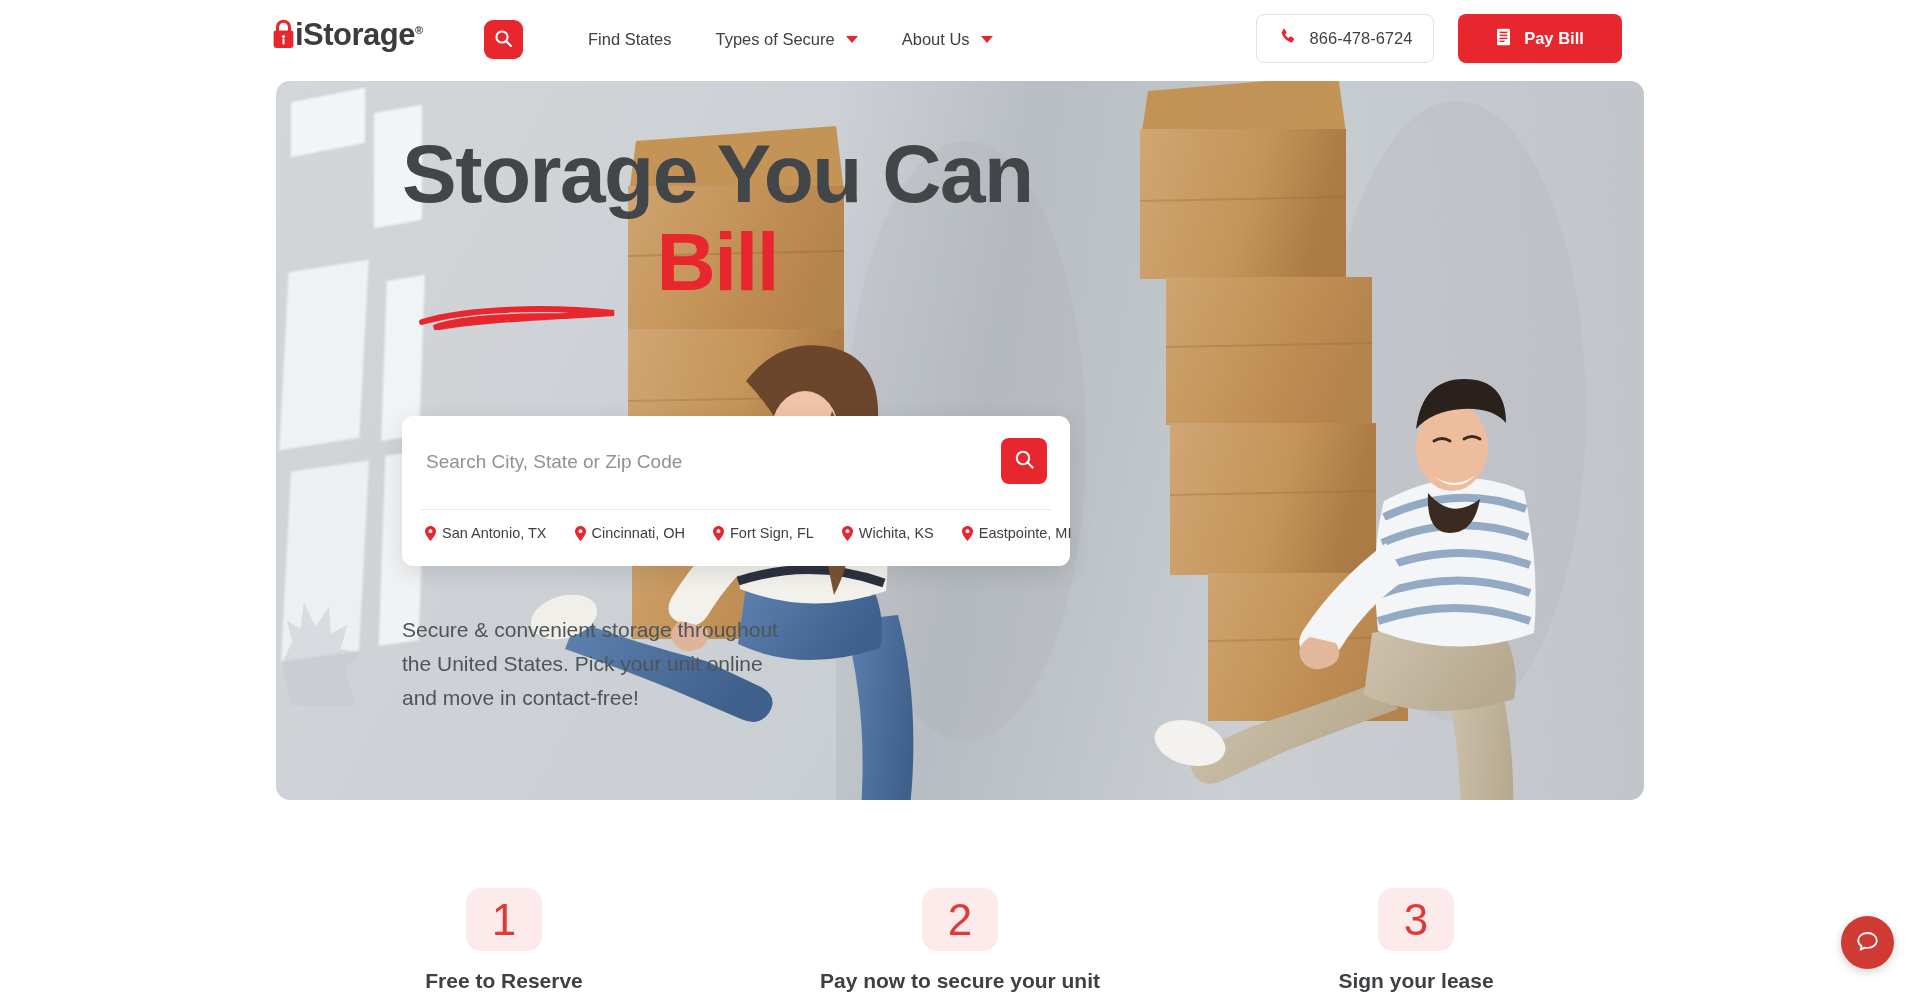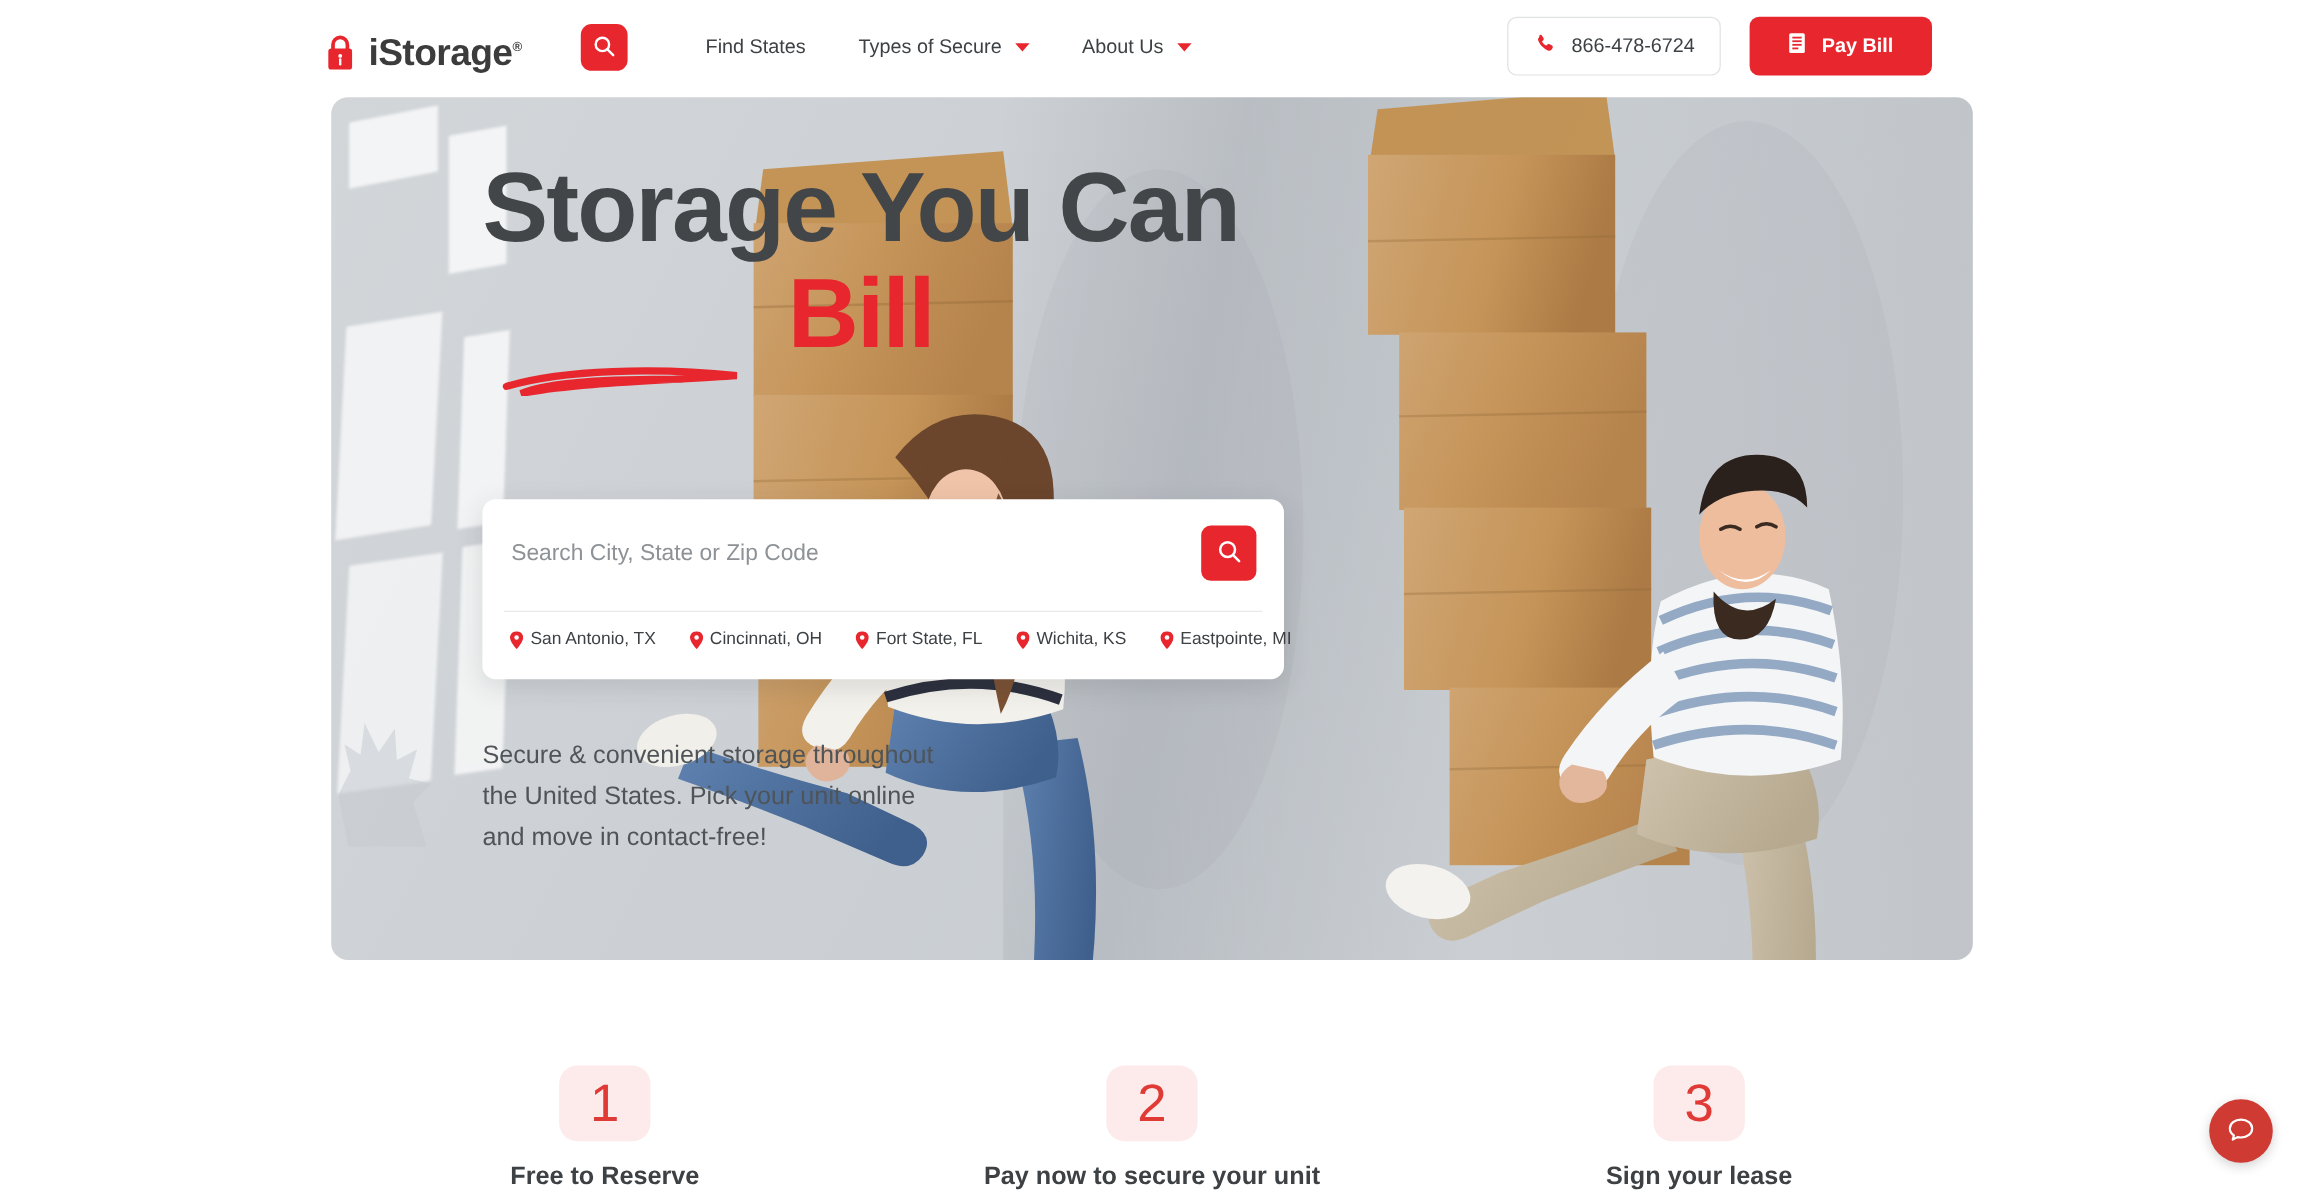--- a/index.html
+++ b/index.html
@@ -13,21 +13,21 @@
 
   
   .header {
     position: absolute; top: 0; left: 0;
     width: 1920px; height: 78px;
     background: #ffffff;
     display: flex; align-items: center;
   }
   .logo {
     position: absolute; left: 272px; top: 19px;
-    display: flex; align-items: flex-end; gap: 12px;
+    display: flex; align-items: flex-start; gap: 0;
     height: 40px;
   }
   .lock-icon { width: 23px; height: 30px; position: relative; display:block; }
   .logo-text {
     font-size: 31px; font-weight: bold; color: #3c3c3c;
     letter-spacing: -0.5px; line-height: 1;
     position: relative;
   }
   .logo-reg {
     font-size: 11px; vertical-align: super; color: #3c3c3c; font-weight: bold;
@@ -58,21 +58,21 @@
   .phone-btn {
     position: absolute; left: 1256px; top: 14px;
     width: 178px; height: 49px;
     border: 1px solid #dfe1e3; border-radius: 8px;
     background: #fff; cursor: pointer;
     display: flex; align-items: center; justify-content: center; gap: 13px;
     font-size: 16.5px; color: #3d4144;
   }
   .pay-btn {
     position: absolute; left: 1458px; top: 14px;
-    width: 152px; height: 49px;
+    width: 164px; height: 49px;
     border: none; border-radius: 8px;
     background: #e8262d; cursor: pointer;
     display: flex; align-items: center; justify-content: center; gap: 13px;
     font-size: 16.5px; color: #fff; font-weight: 600;
   }
 
   
   .hero {
     position: absolute; left: 276px; top: 81px;
     width: 1368px; height: 719px;
@@ -403,21 +403,21 @@
           </span>
           <span>Cincinnati, OH</span>
         </span>
         <span class="city">
           <span class="pin">
             <svg width="11" height="15" viewBox="0 0 11 15">
                 <path d="M5.5 0C2.5 0 0 2.4 0 5.3 0 9.2 5.5 15 5.5 15S11 9.2 11 5.3C11 2.4 8.5 0 5.5 0z" fill="#e8262d"></path>
                 <circle cx="5.5" cy="5.2" r="1.9" fill="#fff"></circle>
               </svg>
           </span>
-          <span>Fort State, FL</span>
+          <span>Fort Sign, FL</span>
         </span>
         <span class="city">
           <span class="pin">
             <svg width="11" height="15" viewBox="0 0 11 15">
                 <path d="M5.5 0C2.5 0 0 2.4 0 5.3 0 9.2 5.5 15 5.5 15S11 9.2 11 5.3C11 2.4 8.5 0 5.5 0z" fill="#e8262d"></path>
                 <circle cx="5.5" cy="5.2" r="1.9" fill="#fff"></circle>
               </svg>
           </span>
           <span>Wichita, KS</span>
         </span>

